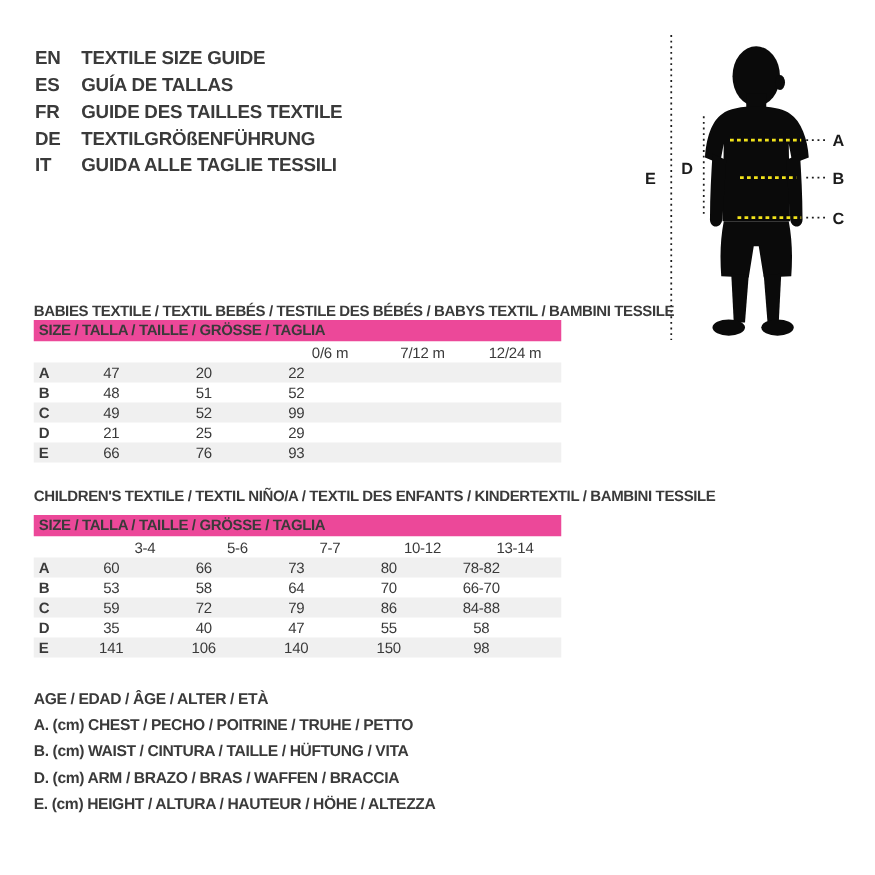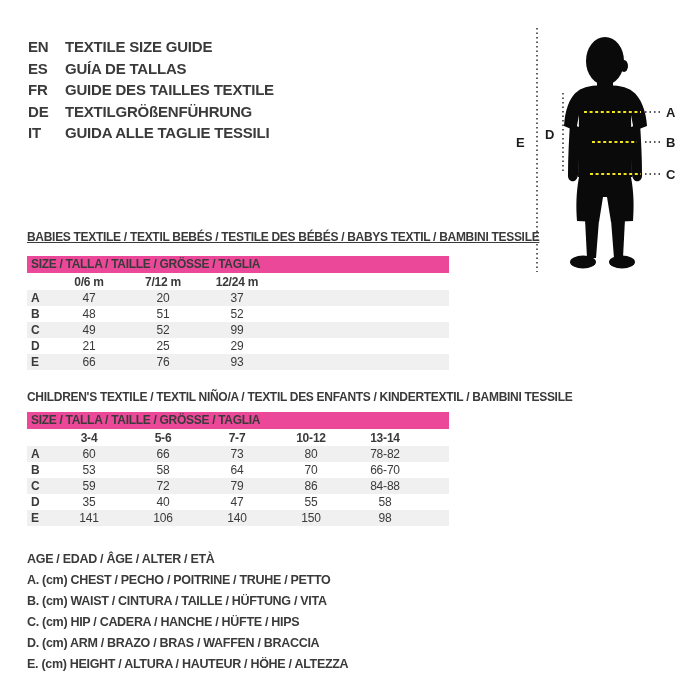--- a/index.html
+++ b/index.html
@@ -18,33 +18,33 @@
 
   
   .figure-svg { position:absolute; left:500px; top:25px; width:195px; height:255px; }
   .fig-label { font-family:"Liberation Sans", sans-serif; font-size:13px; font-weight:700; fill:#1c1c1c; }
 
   
   .section-title {
     position:absolute; left:27px; font-size:12px; font-weight:700;
     white-space:nowrap; letter-spacing:-0.3px; color:#3a3a3a;
   }
-  #babies-title { top:230px;text-decoration:underline; }
+  #babies-title { top:242px; }
   #children-title { top:390px; }
 
   
   .size-table { position:absolute; left:27px; width:422px; }
   #babies-table { top:256px; }
   #children-table { top:412px; }
   .size-bar {
     height:17px; line-height:17px; background:#ec4899; padding-left:4px;
     font-size:12px; font-weight:700; white-space:nowrap; letter-spacing:-0.3px;
   }
   .trow { display:flex; align-items:center; height:16px; font-size:12px; }
-  .trow.header { height:17px; font-weight:700; }
+  .trow.header { height:17px; font-weight:400;justify-content:flex-end; }
   .trow.stripe { background:#f0f0f0; }
   .cl { width:25px; padding-left:4px; font-weight:700; }
   .cv { width:74px; text-align:center; }
 
   
   .legend { position:absolute; left:27px; top:548px; }
   .legend-line { height:21px; display:flex; align-items:center; font-size:12.5px; font-weight:700; white-space:nowrap; letter-spacing:-0.3px; }
 </style>
 </head>
 <body>
@@ -116,21 +116,21 @@
     <div class="trow header">
       <span class="cl"></span>
       <span class="cv">0/6 m</span>
       <span class="cv">7/12 m</span>
       <span class="cv">12/24 m</span>
     </div>
     <div class="trow stripe">
       <span class="cl">A</span>
       <span class="cv">47</span>
       <span class="cv">20</span>
-      <span class="cv">37</span>
+      <span class="cv">22</span>
     </div>
     <div class="trow">
       <span class="cl">B</span>
       <span class="cv">48</span>
       <span class="cv">51</span>
       <span class="cv">52</span>
     </div>
     <div class="trow stripe">
       <span class="cl">C</span>
       <span class="cv">49</span>
@@ -202,18 +202,17 @@
       <span class="cv">140</span>
       <span class="cv">150</span>
       <span class="cv">98</span>
     </div>
   </div>
 
   <div class="legend">
     <div class="legend-line">AGE / EDAD / ÂGE / ALTER / ETÀ</div>
     <div class="legend-line">A. (cm) CHEST / PECHO / POITRINE / TRUHE / PETTO</div>
     <div class="legend-line">B. (cm) WAIST / CINTURA / TAILLE / HÜFTUNG / VITA</div>
-    <div class="legend-line">C. (cm) HIP / CADERA / HANCHE / HÜFTE / HIPS</div>
     <div class="legend-line">D. (cm) ARM / BRAZO / BRAS / WAFFEN / BRACCIA</div>
     <div class="legend-line">E. (cm) HEIGHT / ALTURA / HAUTEUR / HÖHE / ALTEZZA</div>
   </div>
 
 </div>
 
 </body></html>

